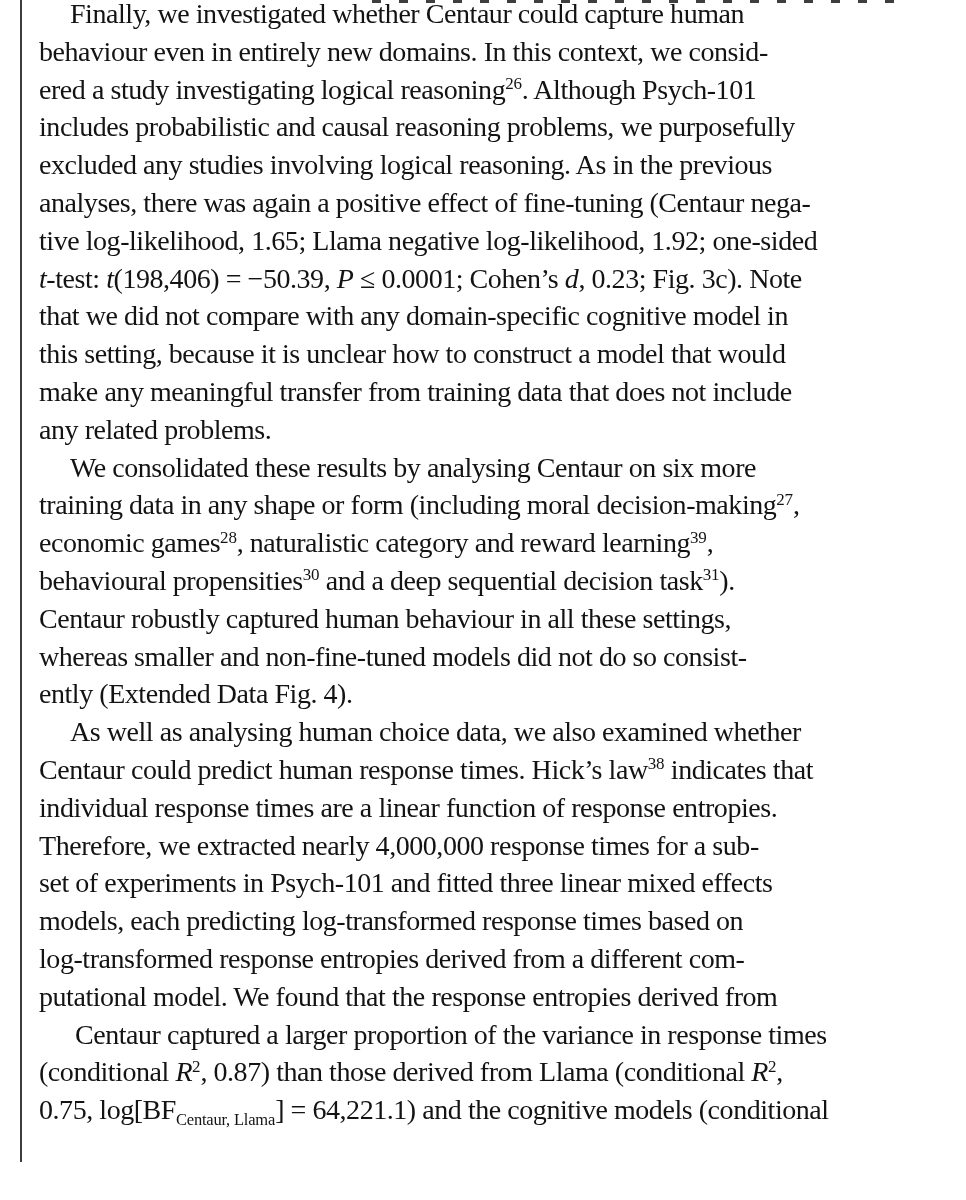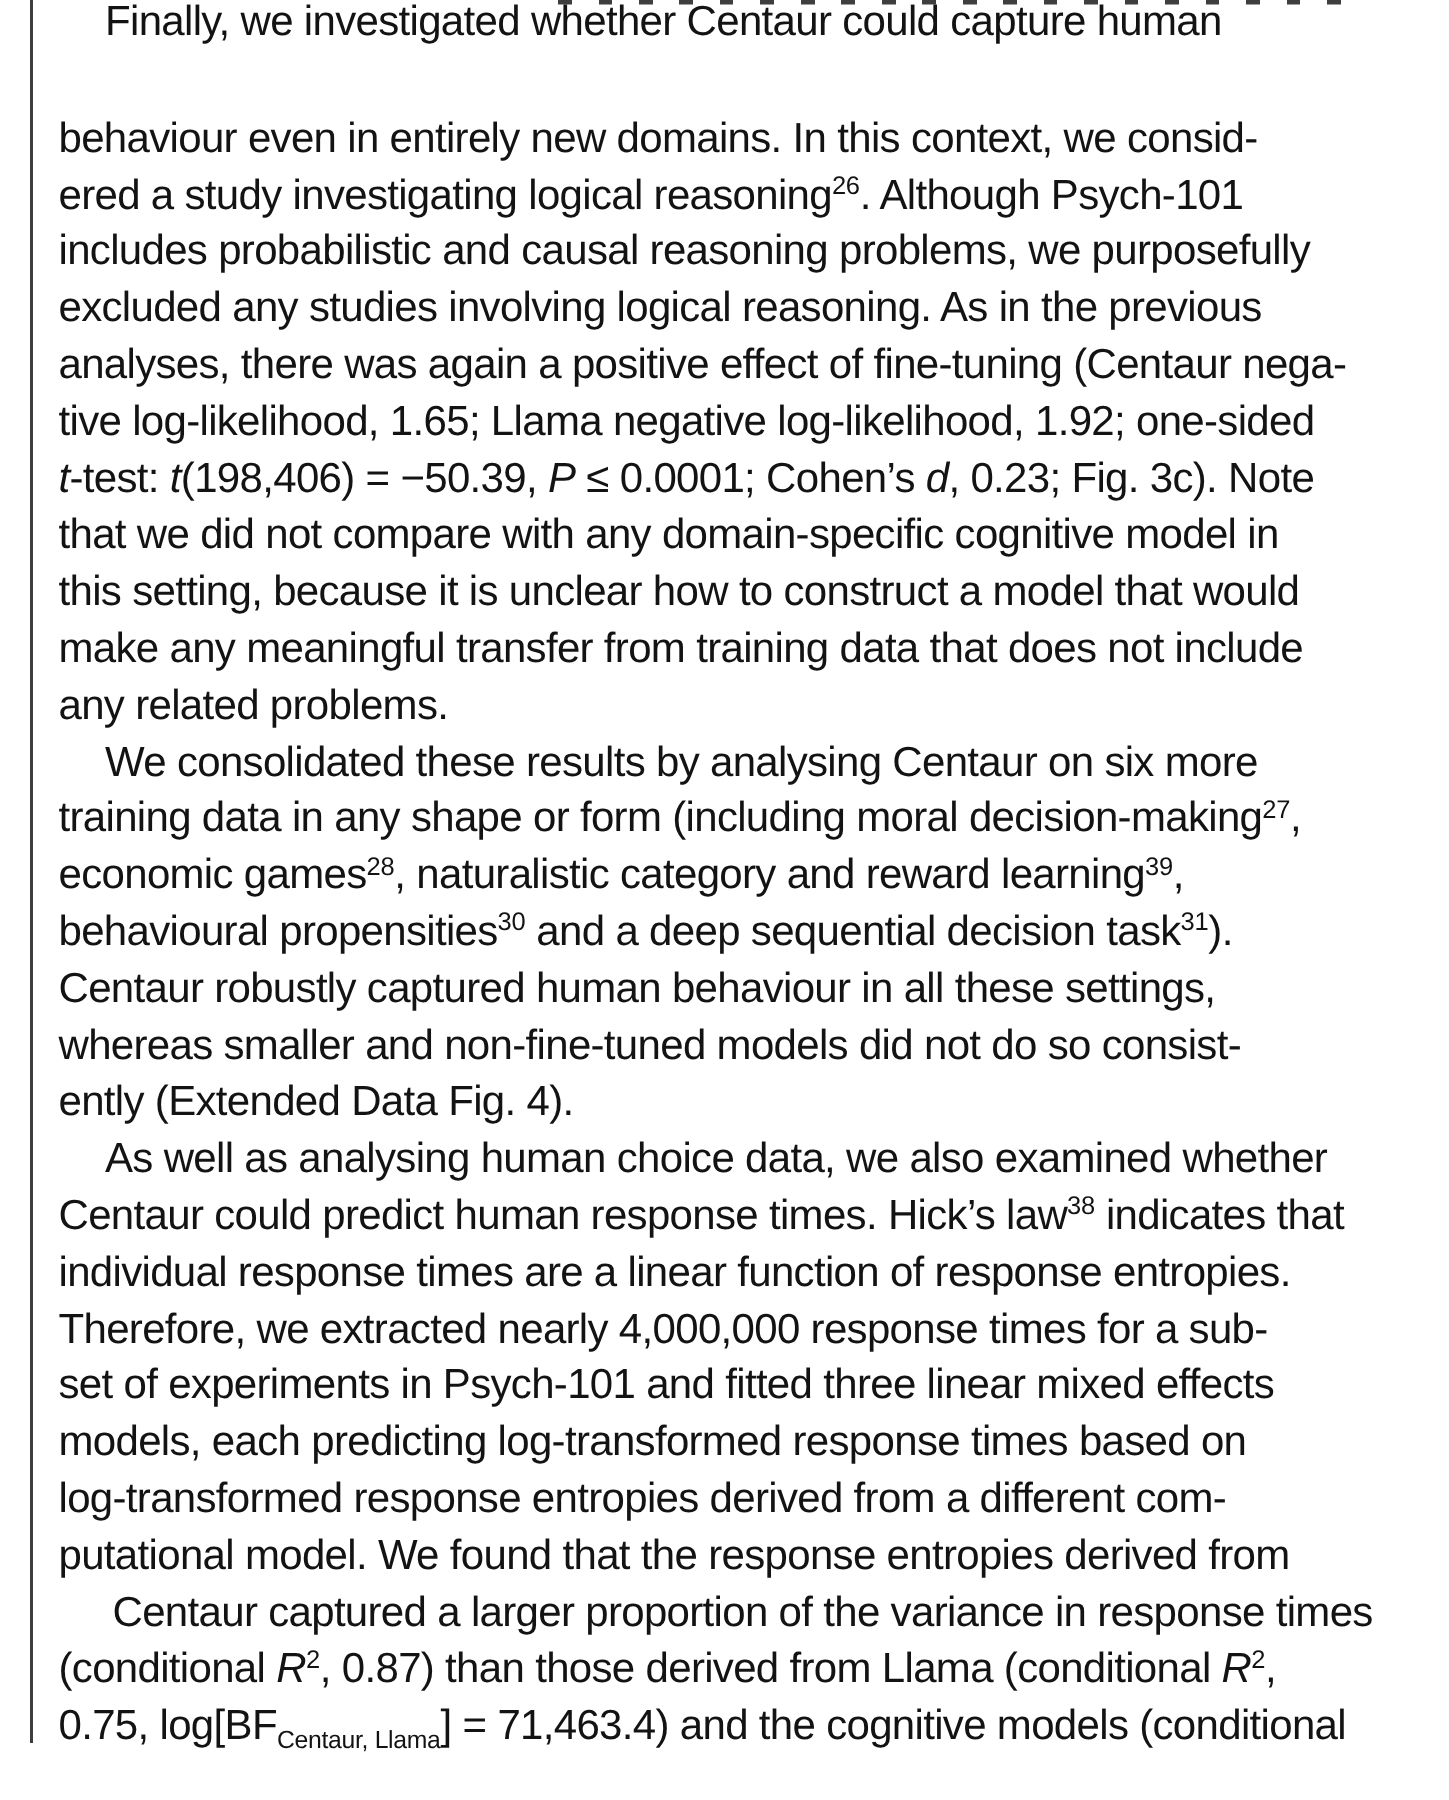--- a/index.html
+++ b/index.html
@@ -2,21 +2,21 @@
 <html><head>
 <meta charset="utf-8">
 <style>
   html, body { margin: 0; padding: 0; }
   #screenshot {
     position: relative;
     width: 960px;
     height: 1200px;
     background: #ffffff;
     overflow: hidden;
-    font-family: Liberation Sans, sans-serif;
+    font-family: Liberation Serif, serif;
     color: #131313;
   }
   .column-rule {
     position: absolute;
     left: 20px;
     top: 0;
     width: 2px;
     height: 1162px;
     background: #3d3d3d;
   }
@@ -60,21 +60,21 @@
   }
 </style>
 </head>
 <body>
 
 <div id="screenshot" style="background: rgb(255, 255, 255);">
   <div class="column-rule" style="background: rgb(61, 61, 61);"></div>
   <div class="cropped-text-artifact"></div>
   <div class="text-column" style="color: rgb(19, 19, 19);">
       <div class="line indent" style="word-spacing: 0px;"><span class="seg-normal">Finally, we investigated whether Centaur could capture human</span></div>
-      <div class="line" style="word-spacing: 0px; margin-top: 40px;"><span class="seg-normal">behaviour even in entirely new domains. In this context, we consid-</span></div>
+      <div class="line" style="word-spacing: 0px;"><span class="seg-normal">behaviour even in entirely new domains. In this context, we consid-</span></div>
       <div class="line" style="word-spacing: 0px;"><span class="seg-normal">ered a study investigating logical reasoning</span><span class="seg-sup">26</span><span class="seg-normal">. Although Psych-101</span></div>
       <div class="line" style="word-spacing: 0px;"><span class="seg-normal">includes probabilistic and causal reasoning problems, we purposefully</span></div>
       <div class="line" style="word-spacing: 0px;"><span class="seg-normal">excluded any studies involving logical reasoning. As in the previous</span></div>
       <div class="line" style="word-spacing: 0px;"><span class="seg-normal">analyses, there was again a positive effect of fine-tuning (Centaur nega-</span></div>
       <div class="line" style="word-spacing: 0px;"><span class="seg-normal">tive log-likelihood, 1.65; Llama negative log-likelihood, 1.92; one-sided</span></div>
       <div class="line" style="word-spacing: 0px;"><span class="seg-italic">t</span><span class="seg-normal">-test: </span><span class="seg-italic">t</span><span class="seg-normal">(198,406) = −50.39, </span><span class="seg-italic">P</span><span class="seg-normal"> ≤ 0.0001; Cohen’s </span><span class="seg-italic">d</span><span class="seg-normal">, 0.23; Fig. 3c). Note</span></div>
       <div class="line" style="word-spacing: 0px;"><span class="seg-normal">that we did not compare with any domain-specific cognitive model in</span></div>
       <div class="line" style="word-spacing: 0px;"><span class="seg-normal">this setting, because it is unclear how to construct a model that would</span></div>
       <div class="line" style="word-spacing: 0px;"><span class="seg-normal">make any meaningful transfer from training data that does not include</span></div>
       <div class="line"><span class="seg-normal">any related problems.</span></div>
@@ -88,15 +88,15 @@
       <div class="line indent" style="word-spacing: 0px;"><span class="seg-normal">As well as analysing human choice data, we also examined whether</span></div>
       <div class="line" style="word-spacing: 0px;"><span class="seg-normal">Centaur could predict human response times. Hick’s law</span><span class="seg-sup">38</span><span class="seg-normal"> indicates that</span></div>
       <div class="line" style="word-spacing: 0px;"><span class="seg-normal">individual response times are a linear function of response entropies.</span></div>
       <div class="line" style="word-spacing: 0px;"><span class="seg-normal">Therefore, we extracted nearly 4,000,000 response times for a sub-</span></div>
       <div class="line" style="word-spacing: 0px;"><span class="seg-normal">set of experiments in Psych-101 and fitted three linear mixed effects</span></div>
       <div class="line" style="word-spacing: 0px;"><span class="seg-normal">models, each predicting log-transformed response times based on</span></div>
       <div class="line" style="word-spacing: 0px;"><span class="seg-normal">log-transformed response entropies derived from a different com-</span></div>
       <div class="line" style="word-spacing: 0px;"><span class="seg-normal">putational model. We found that the response entropies derived from</span></div>
       <div class="line" style="word-spacing: 0px; margin-left: 36px;"><span class="seg-normal">Centaur captured a larger proportion of the variance in response times</span></div>
       <div class="line" style="word-spacing: 0px;"><span class="seg-normal">(conditional </span><span class="seg-italic">R</span><span class="seg-sup">2</span><span class="seg-normal">, 0.87) than those derived from Llama (conditional </span><span class="seg-italic">R</span><span class="seg-sup">2</span><span class="seg-normal">,</span></div>
-      <div class="line" style="word-spacing: 0px;"><span class="seg-normal">0.75, log[BF</span><span class="seg-sub">Centaur, Llama</span><span class="seg-normal">] = 71,463.4) and the cognitive models (conditional</span></div>
+      <div class="line" style="word-spacing: 0px;"><span class="seg-normal">0.75, log[BF</span><span class="seg-sub">Centaur, Llama</span><span class="seg-normal">] = 64,221.1) and the cognitive models (conditional</span></div>
     </div>
 </div>
 
 </body></html>

